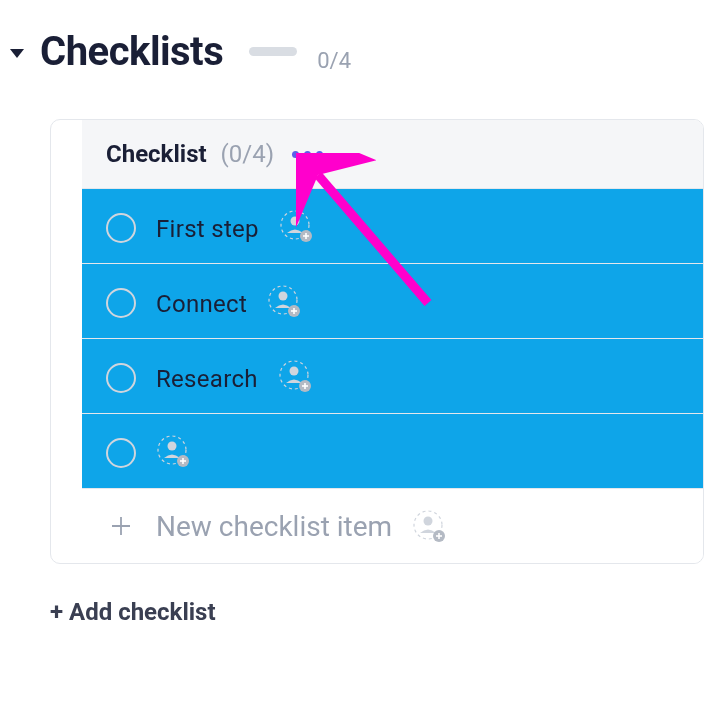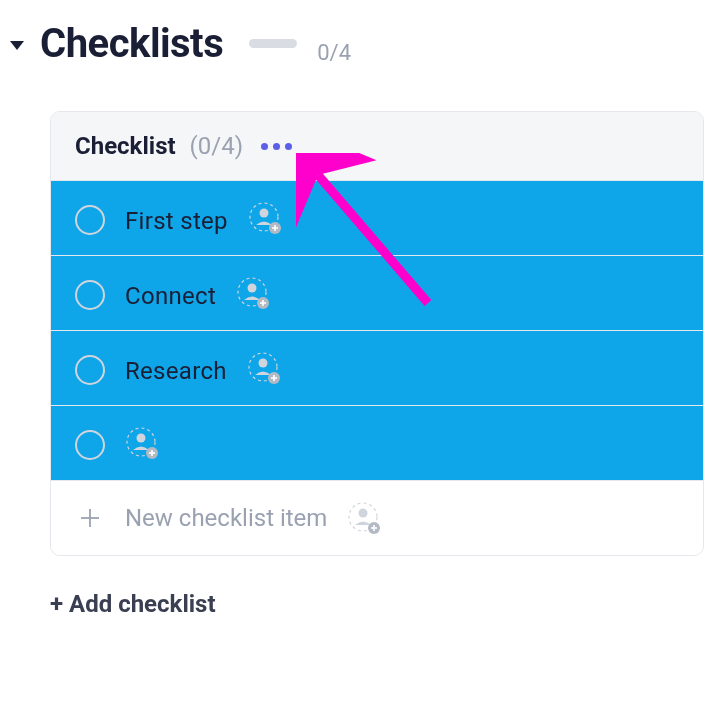--- a/index.html
+++ b/index.html
@@ -9,21 +9,21 @@
     width: 704px;
     height: 728px;
     position: relative;
     overflow: hidden;
   }
 
   .section-header {
     display: flex;
     align-items: center;
     gap: 16px;
-    padding: 20px 0 0 10px;
+    padding: 28px 0 0 10px;
   }
 
   .caret-icon {
     width: 0;
     height: 0;
     border-left: 7px solid transparent;
     border-right: 7px solid transparent;
     border-top: 9px solid #1a1f36;
     cursor: pointer;
     margin-top: 4px;
@@ -50,20 +50,21 @@
     margin-left: 4px;
     margin-top: 17px;
   }
 
   .card {
     margin: 44px 0 0 50px;
     border: 1px solid #e4e7ec;
     border-radius: 10px;
     overflow: hidden;
     width: 654px;
+    padding-left: 31px;
   }
 
   .card-header {
     display: flex;
     align-items: center;
     gap: 14px;
     background: #f5f6f8;
     padding: 20px 24px;
     border-bottom: 1px solid #e4e7ec;
   }
@@ -142,21 +143,21 @@
     display: flex;
     align-items: center;
     justify-content: center;
     color: #9aa2b1;
     cursor: pointer;
     flex-shrink: 0;
   }
   .plus-icon svg { stroke: #9aa2b1; }
 
   .new-item-label {
-    font-size: 24px;
+    font-size: 28px;
     color: #9aa2b1;
   }
 
   .add-checklist {
     margin: 34px 0 0 50px;
     font-size: 24px;
     font-weight: 700;
     color: #3a3f52;
     cursor: pointer;
   }

